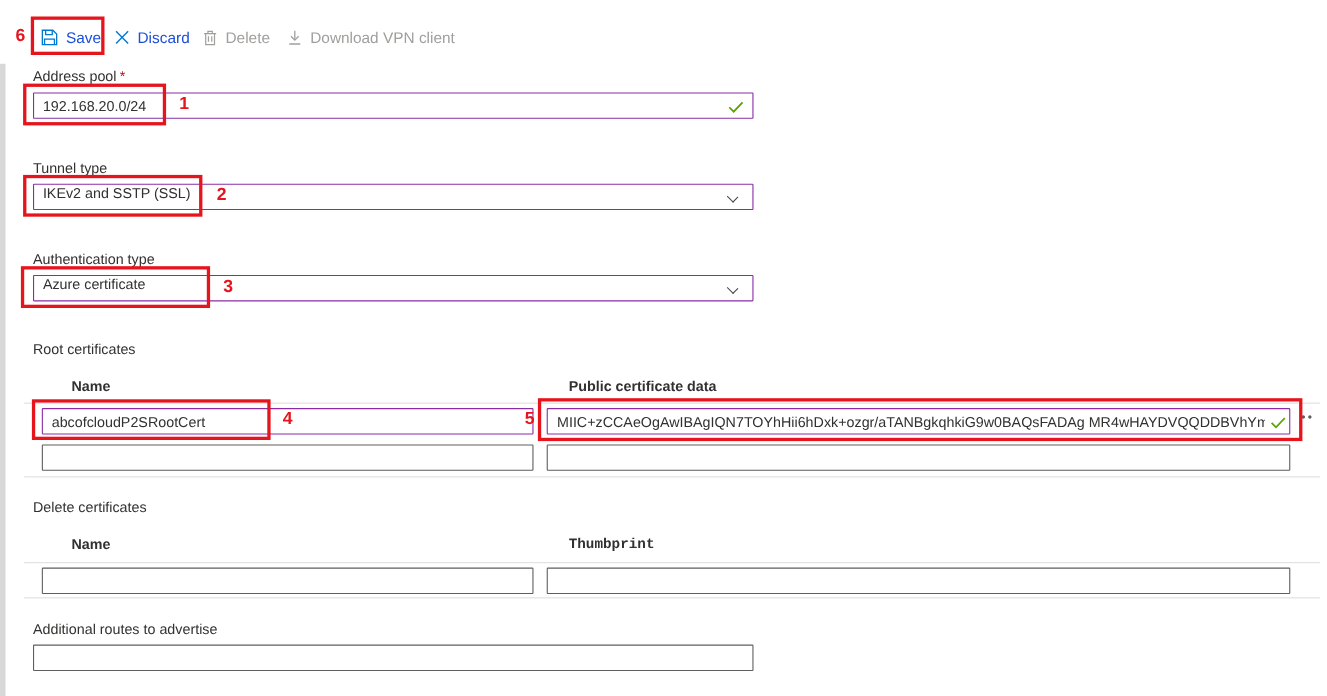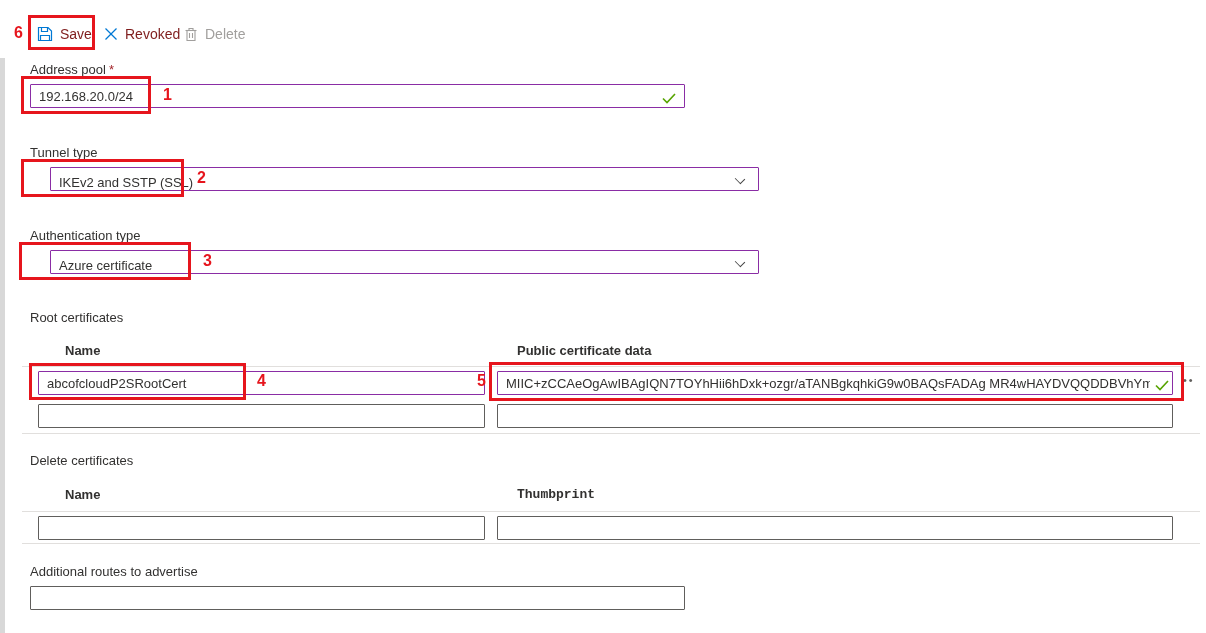--- a/index.html
+++ b/index.html
@@ -7,21 +7,21 @@
   .page {
     position:relative; width:1206px; height:633px; background:#ffffff;
     font-family:"Liberation Sans", sans-serif; color:#323130; overflow:hidden;
   }
   
   .scrollbar { position:absolute; left:0; top:58px; width:5px; height:575px; background:#d8d8d8; }
 
   
   .cmd { position:absolute; top:22px; height:24px; display:flex; align-items:center; gap:7px;
          font-size:14px; background:transparent; border:none; cursor:pointer; white-space:nowrap; }
-  .cmd span.lbl { color:#7f1d1d; }
+  .cmd span.lbl { color:#1d4ed8; }
   .cmd.disabled span.lbl { color:#a19f9d; cursor:default; }
   .cmd svg { display:block; }
 
   
   .field-label { position:absolute; font-size:13px; color:#323130; }
   .req { color:#a4262c; margin-left:3px; }
   .section-title { position:absolute; font-size:13px; color:#323130; }
   .col-header { position:absolute; font-size:13px; font-weight:700; color:#323130;padding-left:20px; }
   .divider { position:absolute; height:1px; background:#e1dfdd; left:22px; width:1178px; }
 
@@ -31,23 +31,23 @@
     font-size:13px; color:#323130; padding:0 22px 0 8px; background:#fff;
     border:1px solid #605e5c; border-radius:1px; outline:none;
   }
   .txt.modified { border-color:#8a2da5; }
   .wide { left:30px; width:655px; }
   .col1 { left:38px; width:447px; }
   .col2 { left:497px; width:676px; }
 
   
   .dropdown {
-    position:absolute; left:30px; width:709px; height:24px; background:#fff;
-    border:1px solid #8a2da5; border-radius:1px; display:flex; align-items:flex-end;
-    font-size:13px; padding:0 30px 0 8px; cursor:pointer;margin-left:20px;
+    position:absolute; left:30px; width:655px; height:24px; background:#fff;
+    border:1px solid #8a2da5; border-radius:1px; display:flex; align-items:flex-start;
+    font-size:13px; padding:0 30px 0 8px; cursor:pointer;
   }
   .chevron {
     position:absolute; right:14px; top:7px; width:8px; height:8px;
     border-right:1.5px solid #444; border-bottom:1.5px solid #444;
     transform:rotate(45deg) scale(1,0.85);
   }
   .check { position:absolute; width:14px; height:11px; }
 
   .ellipsis-menu { position:absolute; left:1183px; top:374px; font-size:11px; letter-spacing:2px;
                    color:#605e5c; background:none; border:none; cursor:pointer; }
@@ -74,36 +74,46 @@
     <span class="lbl">Save</span>
   </button>
 
   <button class="cmd" style="left:104px;">
     <span>
       <svg width="14" height="14" viewBox="0 0 14 14" stroke="#0078d4" stroke-width="1.3">
         <line x1="1.5" y1="1.5" x2="12.5" y2="12.5"></line>
           <line x1="12.5" y1="1.5" x2="1.5" y2="12.5"></line>
       </svg>
     </span>
-    <span class="lbl">Revoked</span>
+    <span class="lbl">Discard</span>
   </button>
 
   <button class="cmd disabled" style="left:184px;">
     <span>
       <svg width="14" height="15" viewBox="0 0 14 15" fill="none" stroke="#a19f9d" stroke-width="1.1">
         <path d="M1.5 3.5 H12.5"></path>
         <path d="M5 3.5 V1.5 H9 V3.5"></path>
         <path d="M3 3.5 V13.5 H11 V3.5"></path>
         <path d="M5.5 6 V11"></path>
           <path d="M8.5 6 V11"></path>
       </svg>
     </span>
     <span class="lbl">Delete</span>
   </button>
 
+  <button class="cmd disabled" style="left:261px;">
+    <span>
+      <svg width="14" height="15" viewBox="0 0 14 15" fill="none" stroke="#a19f9d" stroke-width="1.2">
+        <path d="M7 1 V9"></path>
+          <path d="M3.5 6 L7 9.5 L10.5 6"></path>
+          <path d="M2 13 H12"></path>
+      </svg>
+    </span>
+    <span class="lbl">Download VPN client</span>
+  </button>
 
   <div class="field-label" style="left:30px; top:62px;">
     <span>Address pool</span><span class="req">*</span>
   </div>
   <input class="txt modified wide" style="top: 84px;" readonly="" value="192.168.20.0/24">
   <span class="check" style="left:662px; top:90px;">
     <svg width="14" height="11" viewBox="0 0 14 11" fill="none" stroke="#57a300" stroke-width="1.6">
       <polyline points="1,5.5 5,9.5 13,1"></polyline>
     </svg>
   </span>

